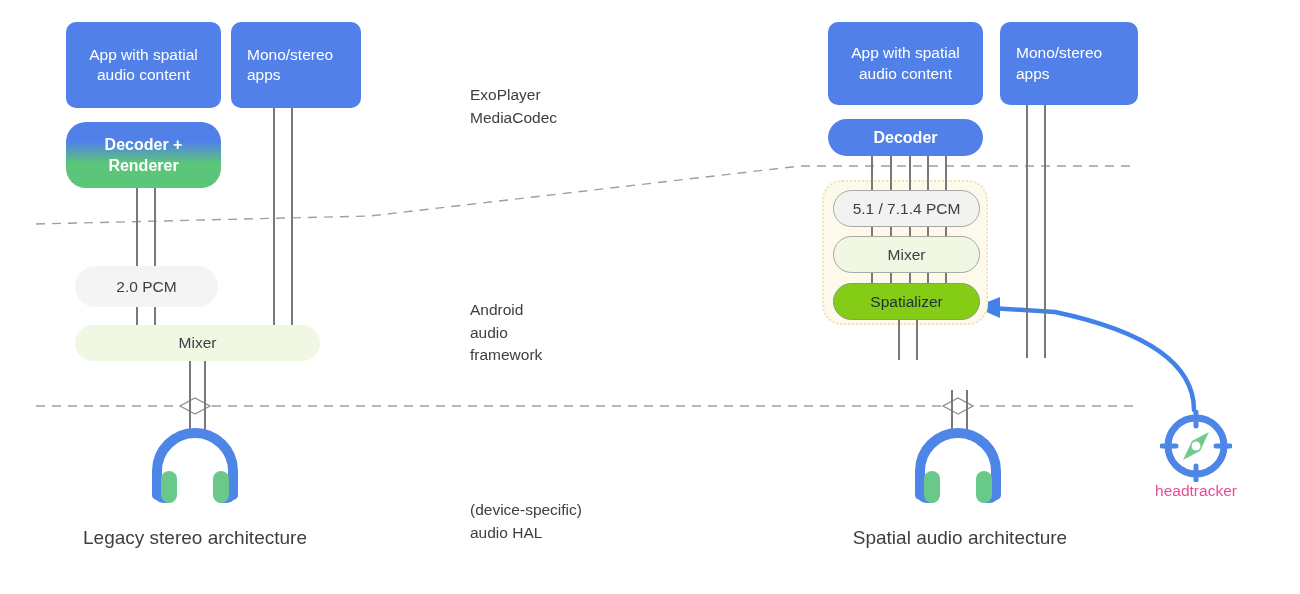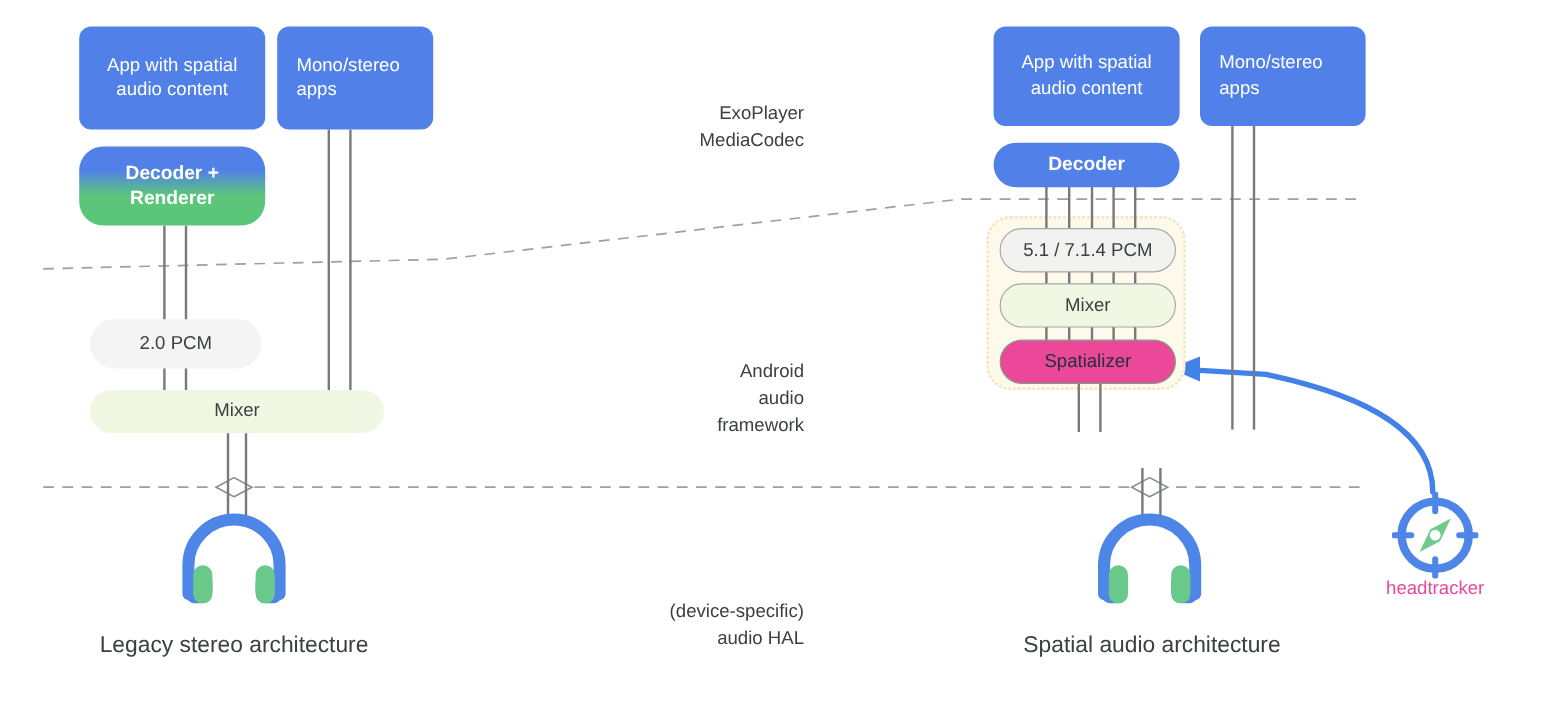--- a/index.html
+++ b/index.html
@@ -39,39 +39,39 @@
 
   
   .pill{
     display:flex;align-items:center;justify-content:center;
     font-size:15.5px;
     color:#3c4043;
   }
   .pill-gray-flat{background:#f4f4f4;border-radius:22px;}
   .pill-gray-outline{background:#f2f2f0;border:1.4px solid #a8a8a4;border-radius:24px;}
   .pill-green-outline{background:#f0f7e2;border:1.4px solid #a8a8a4;border-radius:24px;}
-  .pill-green-solid{background:#ec4899;border:1.4px solid #7f9f85;border-radius:24px;color:#22313a;}
+  .pill-green-solid{background:#84cc16;border:1.4px solid #7f9f85;border-radius:24px;color:#22313a;}
   .pill-pale{background:#f0f7e2;border-radius:24px;}
 
   
   .framework-band{
     background:#fdfaec;
     border:2px dotted #efe4bd;
     border-radius:20px;
   }
 
   
   .vline{position:absolute;width:1.5px;background:#77797c;}
 
   
   .dash-svg{position:absolute;left:0;top:0;width:1300px;height:594px;pointer-events:none;}
 
   
   .mid-label{
-    text-align:right;
+    text-align:left;
     font-size:15.5px;
     line-height:1.45;
     color:#3c4043;
     white-space:pre-line;
   }
 
   
   .caption{
     text-align:center;
     font-size:19px;

